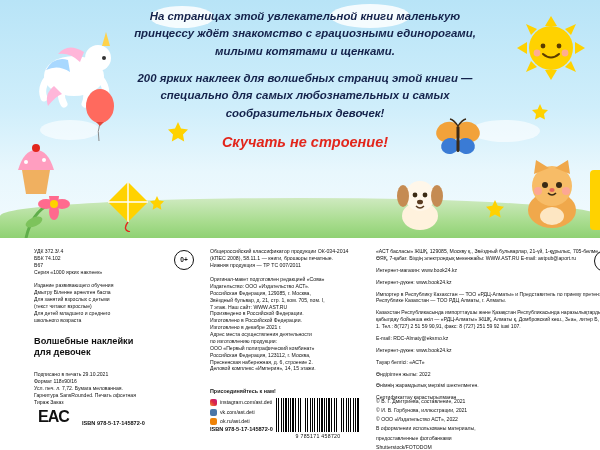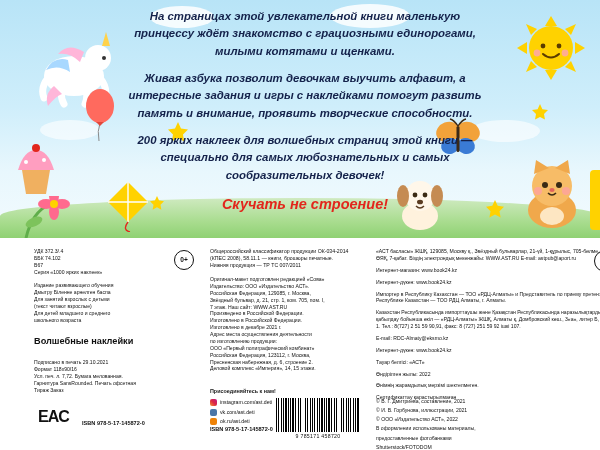--- a/index.html
+++ b/index.html
@@ -287,21 +287,20 @@
       </svg>
     <svg class="deco star3" viewBox="0 0 20 20">
         <path d="M10 0 l3 6.5 l7 1 l-5 5 l1.2 7 l-6.2-3.4 l-6.2 3.4 l1.2-7 l-5-5 l7-1z" fill="#ffd200"></path>
       </svg>
     <svg class="deco star4" viewBox="0 0 20 20">
         <path d="M10 0 l3 6.5 l7 1 l-5 5 l1.2 7 l-6.2-3.4 l-6.2 3.4 l1.2-7 l-5-5 l7-1z" fill="#ffd200"></path>
       </svg>
 
     <div class="cover-text">
       <p>На страницах этой увлекательной книги маленькую принцессу ждёт знакомство с грациозными единорогами, милыми котятами и щенками.</p>
-      <p class="para2">Живая азбука позволит девочкам выучить алфавит, а интересные задания и игры с наклейками помогут развить память и внимание, проявить творческие способности.</p>
       <p class="para2">200 ярких наклеек для волшебных страниц этой книги — специально для самых любознательных и самых сообразительных девочек!</p>
       <div class="tagline">Скучать не строение!</div>
     </div>
   </div>
 
   <div class="info">
 
     <div class="col col-left">
       <div class="udk">
         <div>УДК 372.3/.4</div>
@@ -312,20 +311,21 @@
       <div class="ann">
         <div>Издание развивающего обучения</div>
         <div>Дмытру Біленне арнелген баспа</div>
         <div>Для занятий взрослых с детьми</div>
         <div>(текст читают взрослые)</div>
         <div>Для детей младшего и среднего</div>
         <div>школьного возраста</div>
       </div>
       <div class="title-block">
         <div>Волшебные наклейки</div>
+        <div>для девочек</div>
       </div>
       <div class="imprint">
         <div>Подписано в печать 29.10.2021</div>
         <div>Формат 118х90/16</div>
         <div>Усл. печ. л. 7,72. Бумага мелованная.</div>
         <div>Гарнитура SansRounded. Печать офсетная</div>
         <div>Тираж              Заказ</div>
       </div>
     </div>
 

